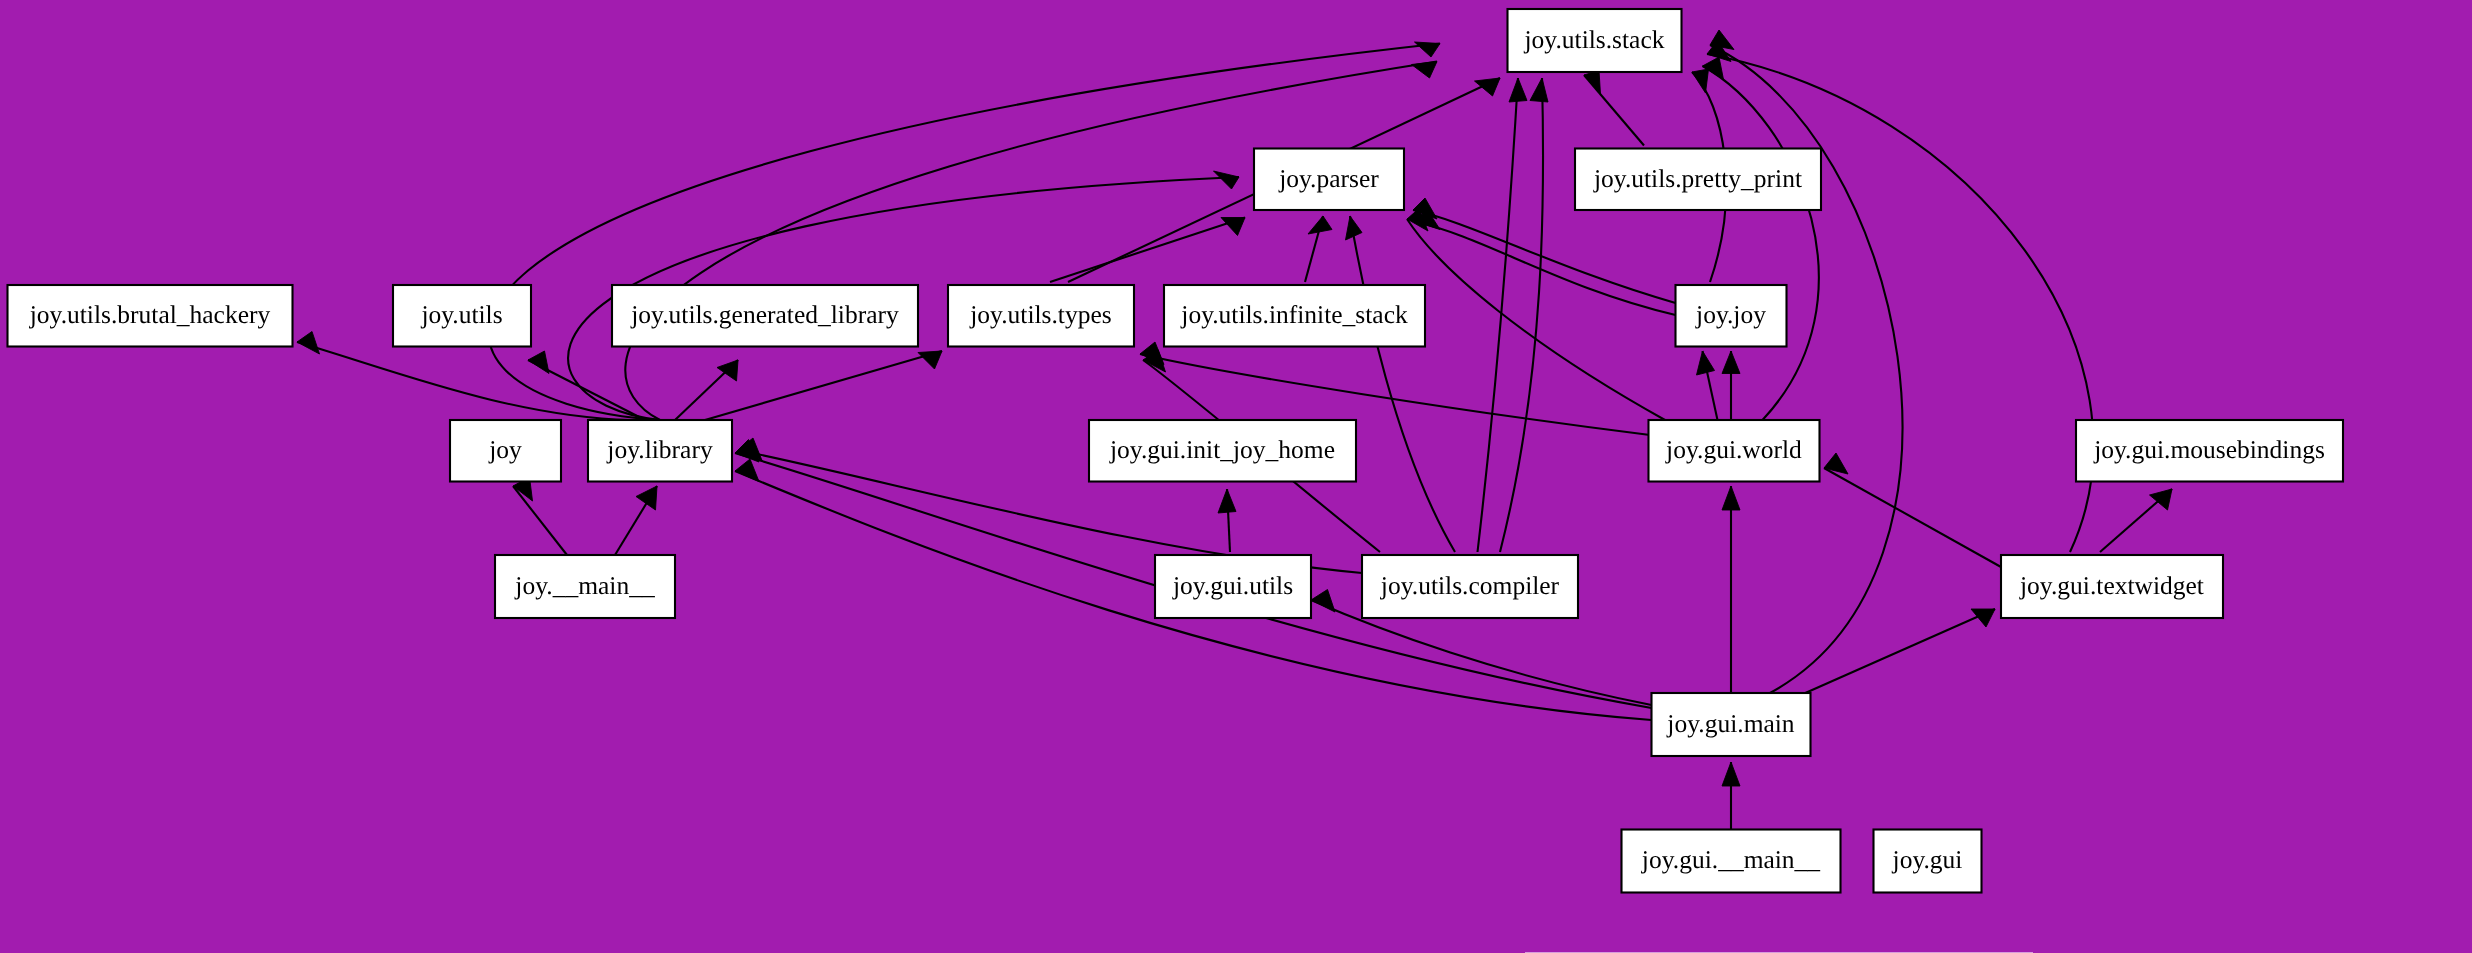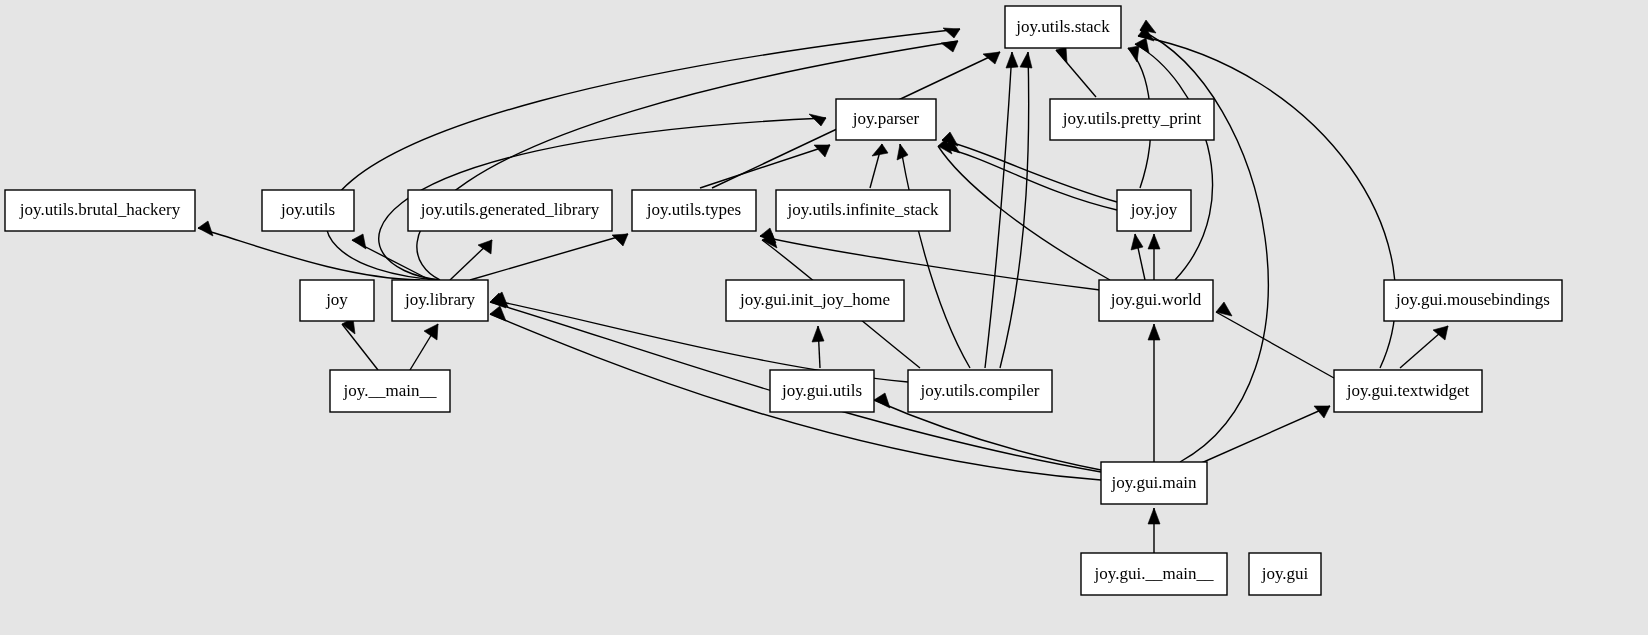--- a/index.html
+++ b/index.html
@@ -4,21 +4,21 @@
 <style>
   html, body {
     margin: 0;
     padding: 0;
     background: #ffffff;
   }
   #graph-root {
     position: relative;
     width: 1648px;
     height: 635px;
-    background: #e5e5e5;
+    background: #a21caf;
     font-family: "Liberation Serif", "DejaVu Serif", serif;
     overflow: hidden;
   }
   svg#graph-canvas {
     position: absolute;
     left: 0;
     top: 0;
     width: 1648px;
     height: 635px;
     display: block;

